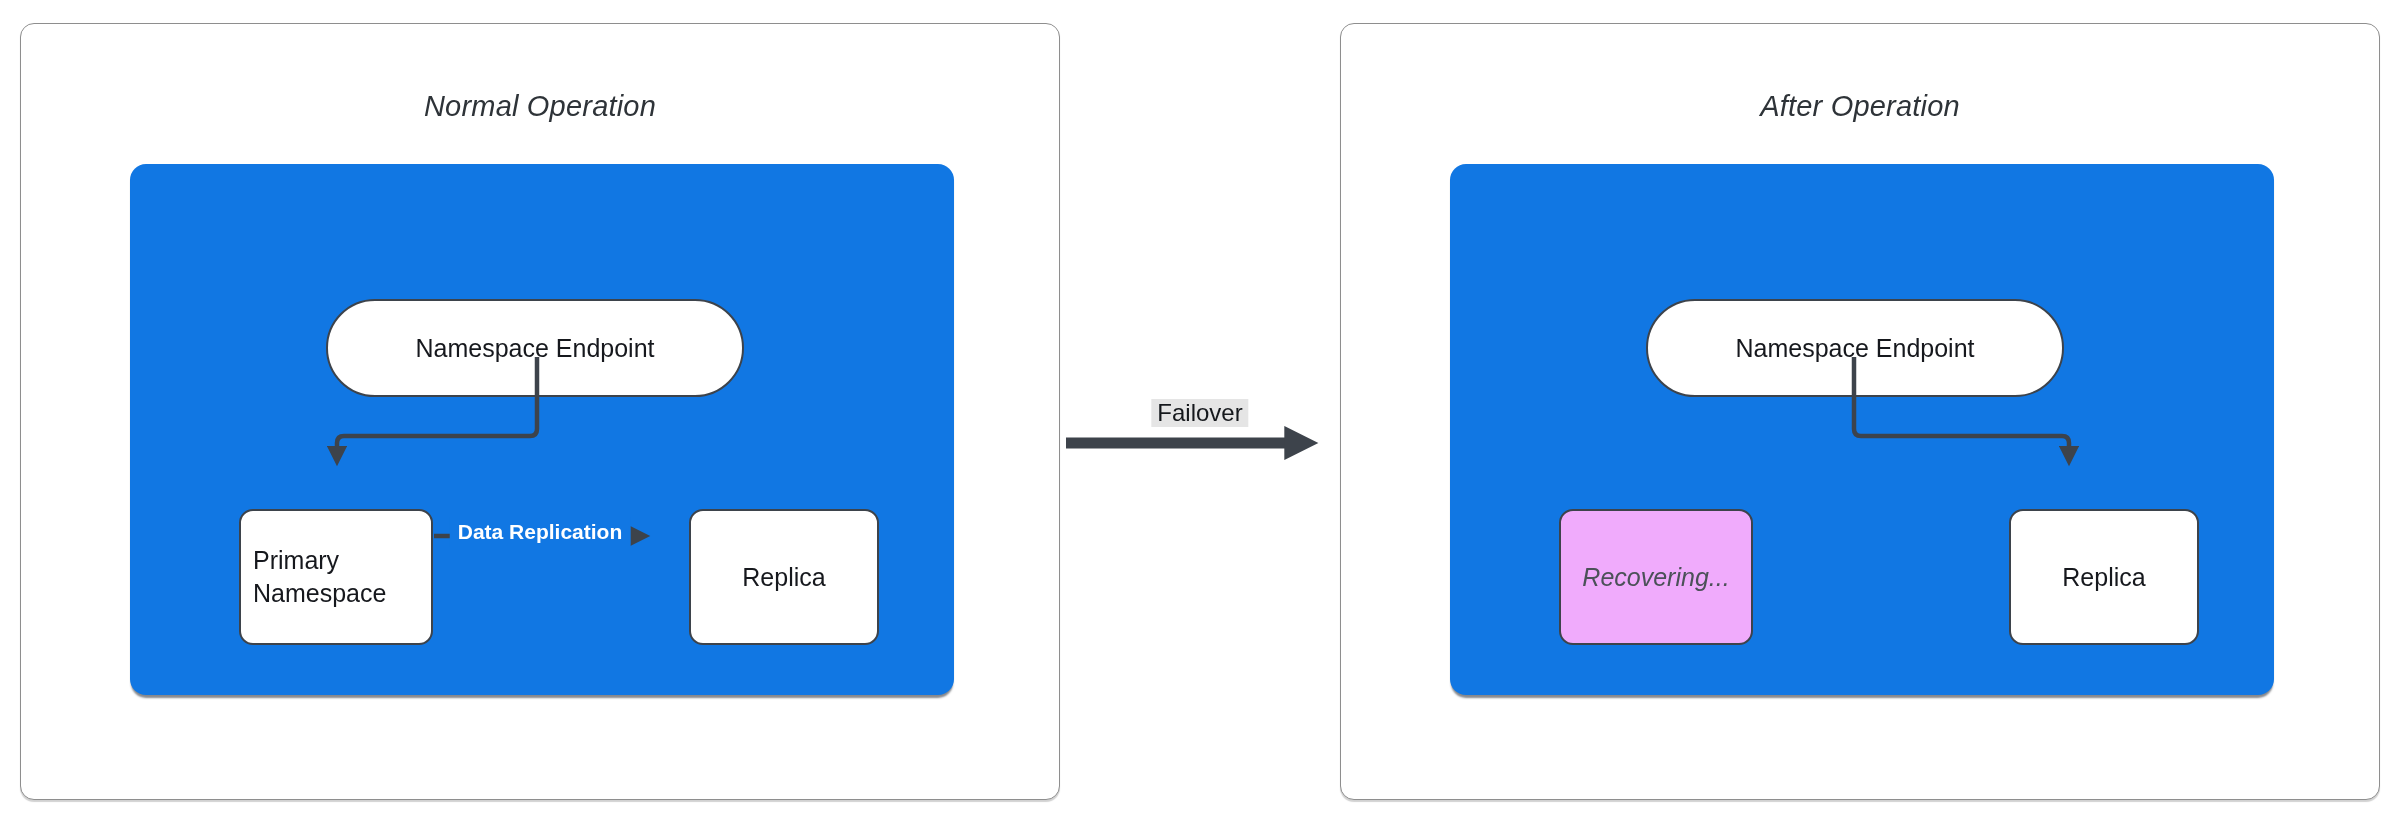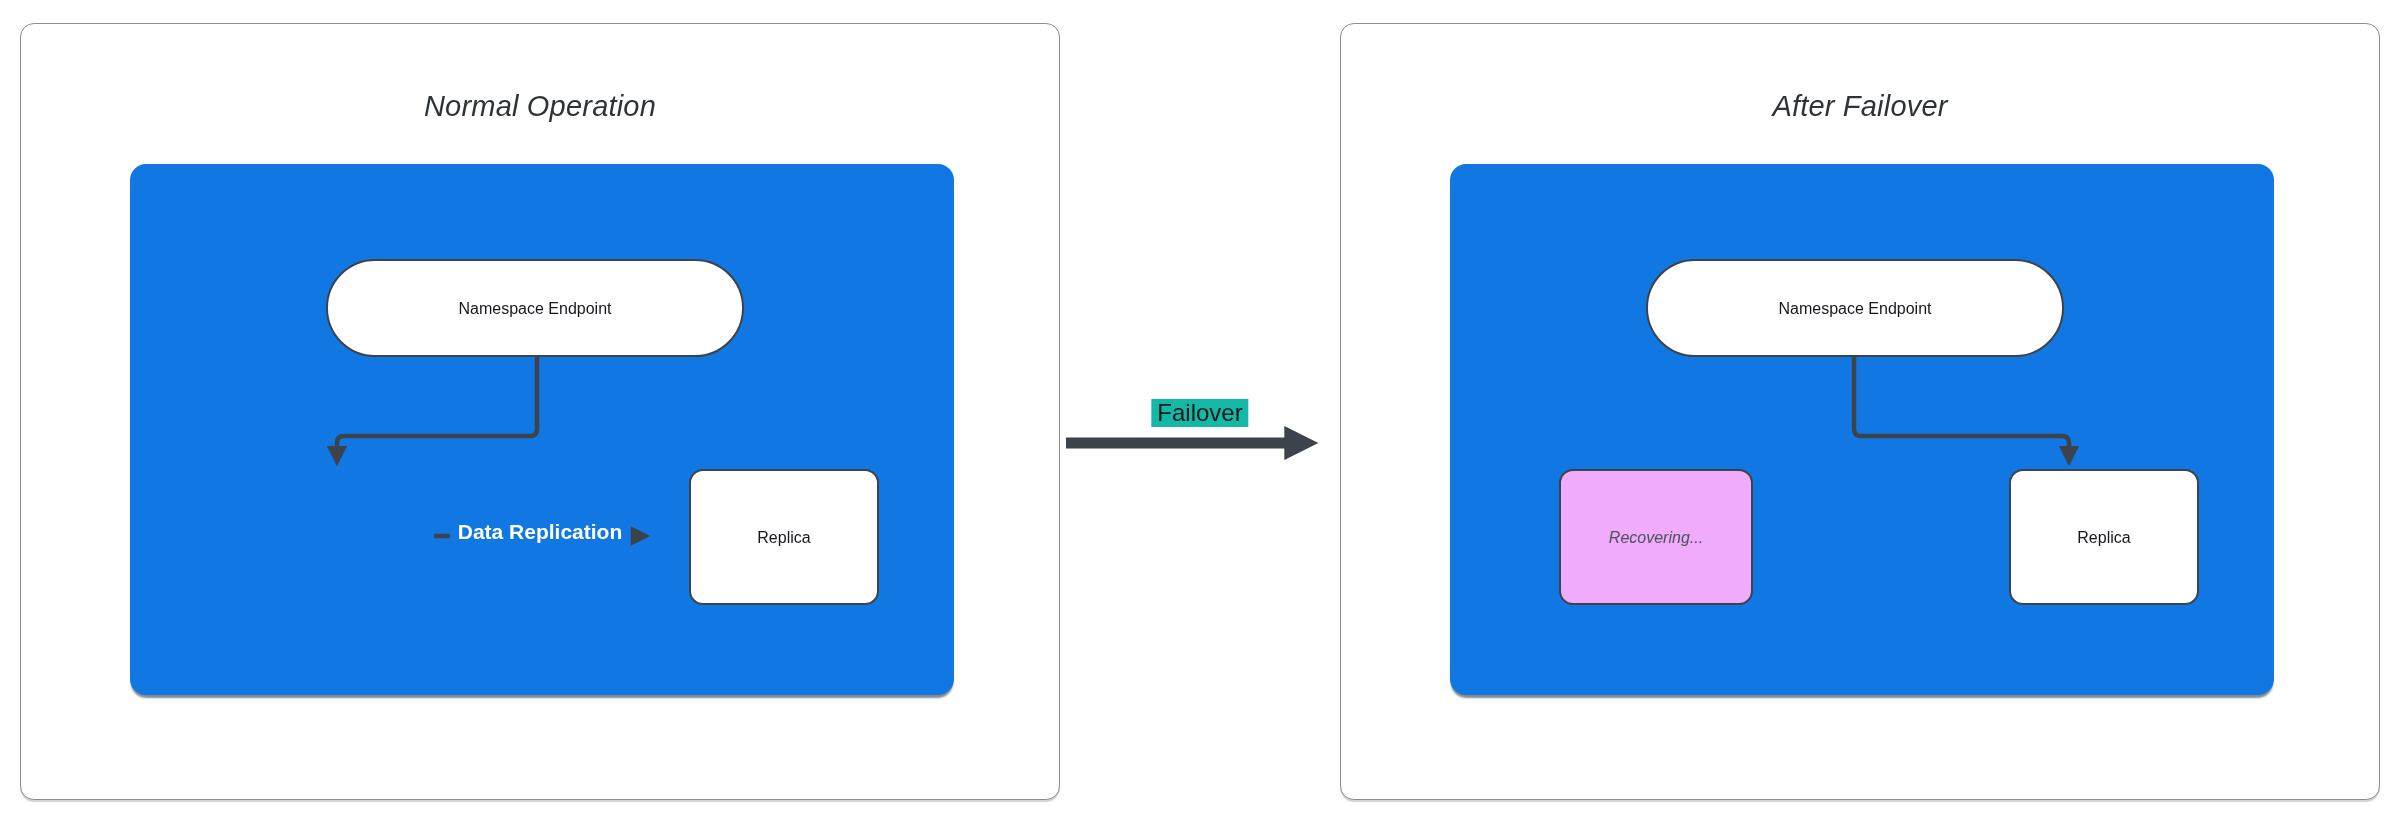--- a/index.html
+++ b/index.html
@@ -51,22 +51,23 @@
   .node {
     position: absolute;
     display: flex;
     align-items: center;
     justify-content: center;
     text-align: left;
     background: #ffffff;
     border: 2.5px solid #3d434b;
     box-sizing: border-box;
     color: #16181d;
-    font-size: 16px;
+    font-size: 25px;
     line-height: 33px;
+    margin-top: 40px;
   }
   .node.pill {
     left: 305px;
     top: 235px;
     width: 418px;
     height: 98px;
     border-radius: 49px;
   }
   .node.rect {
     top: 445px;
@@ -100,42 +101,45 @@
     color: #ffffff;
     font-weight: bold;
     font-size: 21px;
     padding: 3px 8px;
   }
   .edge-label.failover {
     left: 1200px;
     top: 413px;
     color: #15181c;
     font-size: 24px;
-    background: #14b8a6;
+    background: #e5e5e5;
     padding: 0 6px;
   }
 </style>
 </head>
 <body>
 
 <div class="canvas">
 
   <div class="panel left">
     <div class="panel-title">Normal Operation</div>
     <div class="cluster" style="background:#1177e3;"></div>
     <div class="node pill">
       <span>Namespace Endpoint</span>
     </div>
+    <div class="node rect pos-left">
+      <span>Primary Namespace</span>
+    </div>
     <div class="node rect pos-right">
       <span>Replica</span>
     </div>
   </div>
 
   <div class="panel right">
-    <div class="panel-title">After Failover</div>
+    <div class="panel-title">After Operation</div>
     <div class="cluster" style="background:#1177e3;"></div>
     <div class="node pill">
       <span>Namespace Endpoint</span>
     </div>
     <div class="node rect pos-left recovering">
       <span>Recovering...</span>
     </div>
     <div class="node rect pos-right">
       <span>Replica</span>
     </div>

